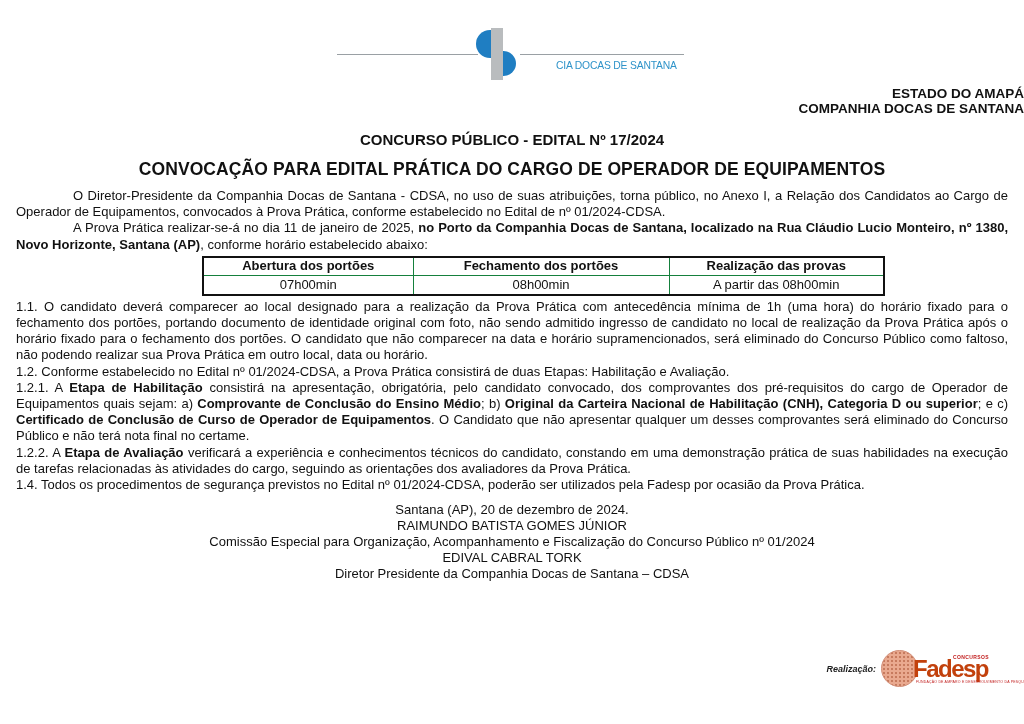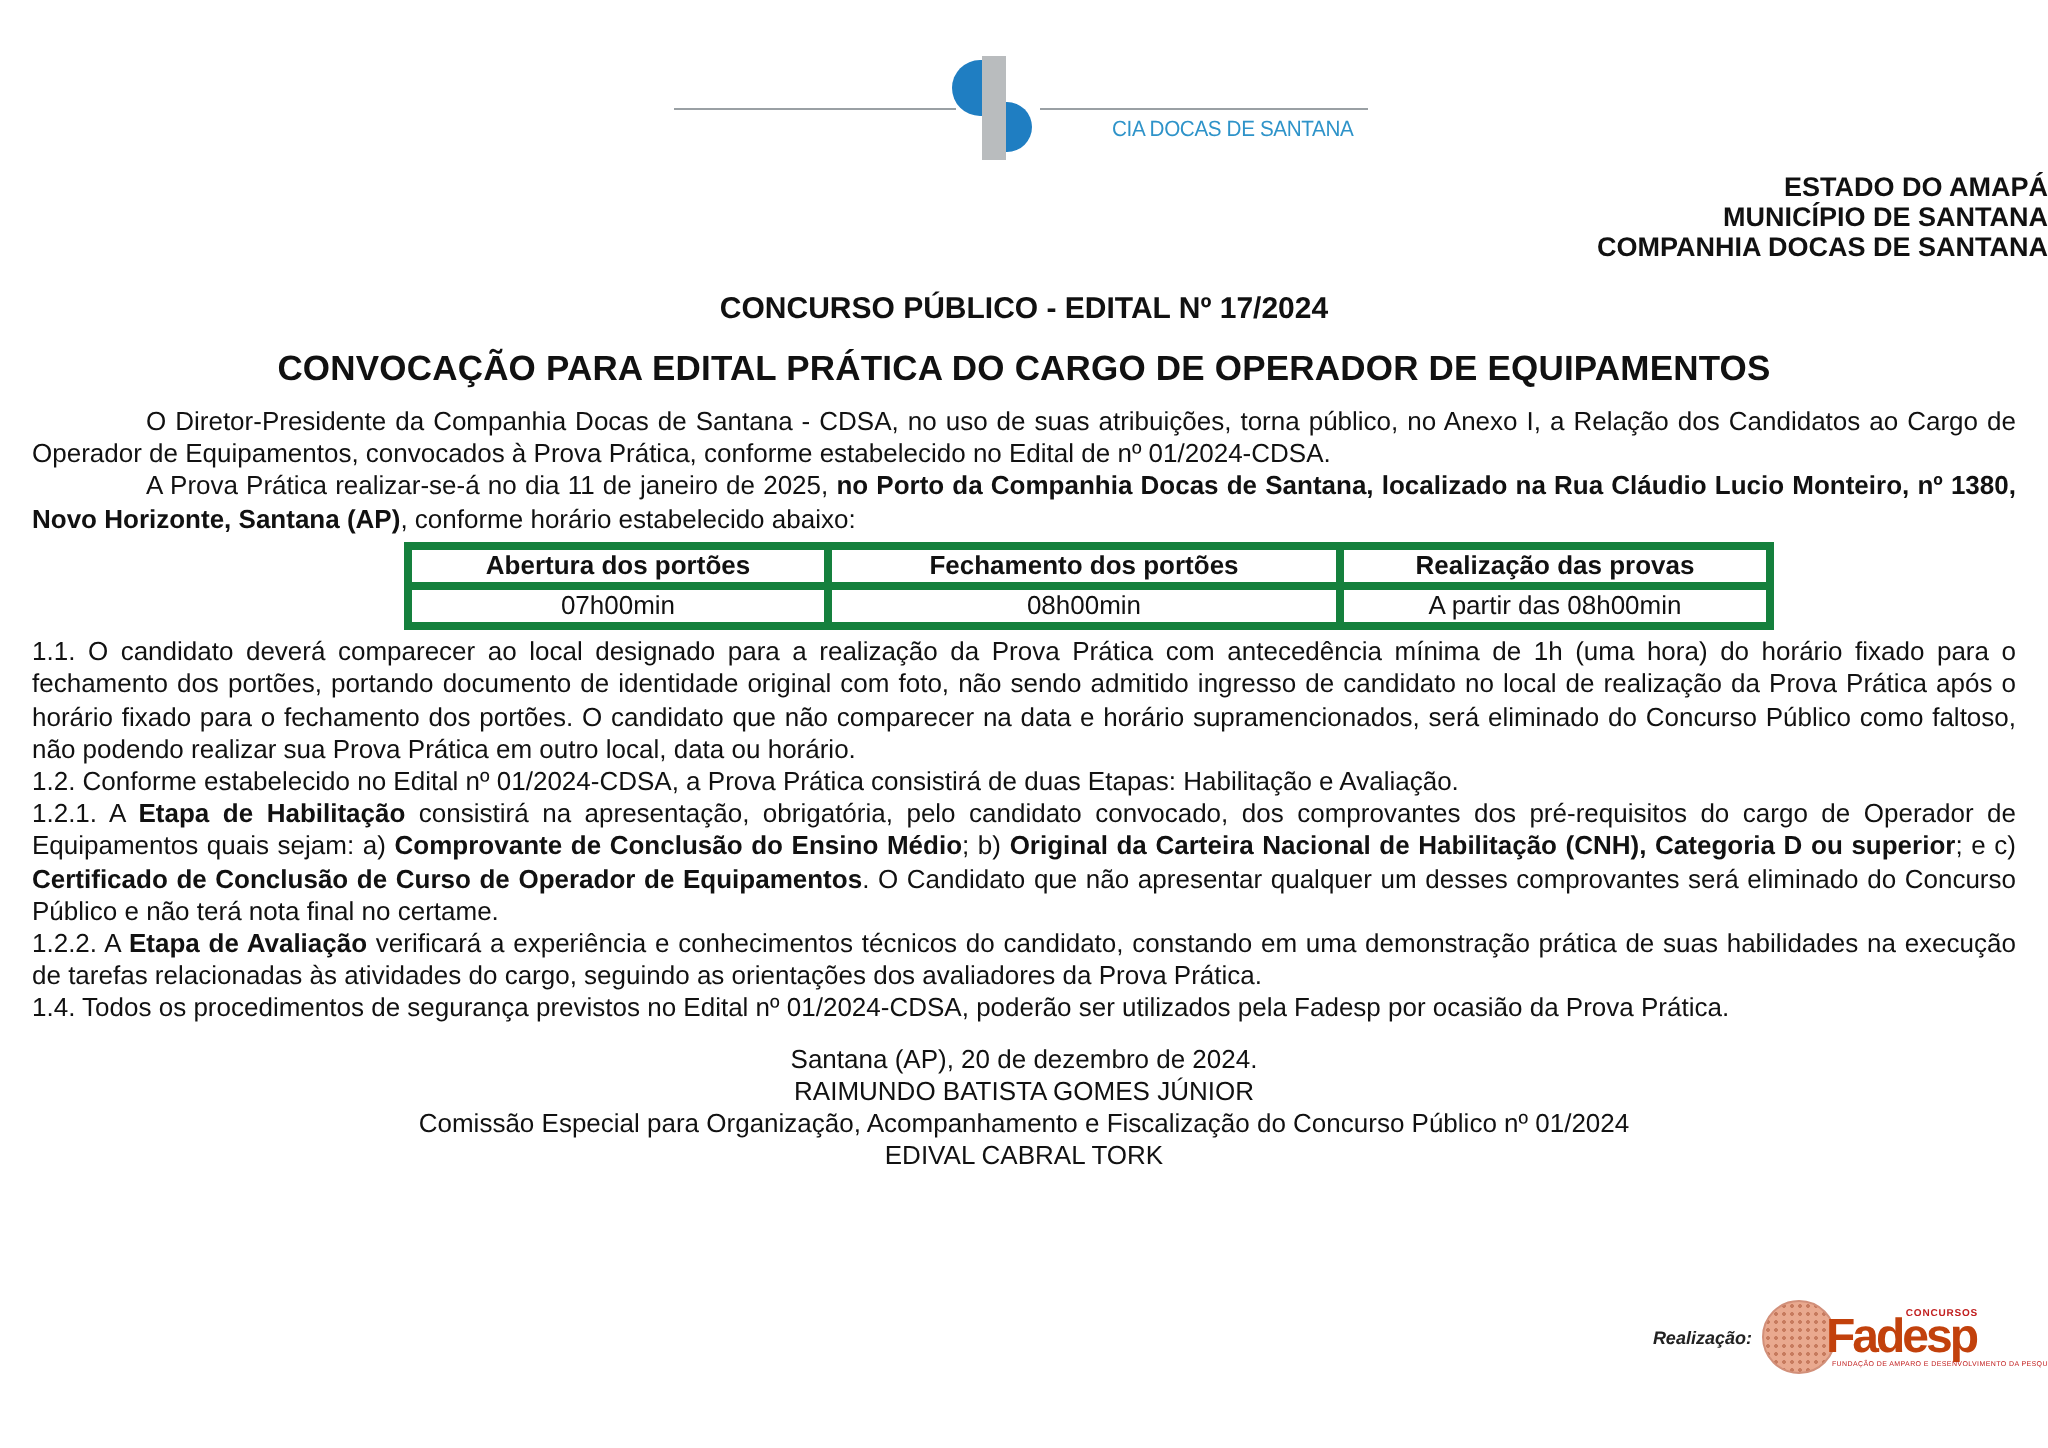--- a/index.html
+++ b/index.html
@@ -34,21 +34,21 @@
 
   
   .content { margin: 8px 16px 0 16px; font-size: 13px; line-height: 16.2px; text-align: justify; }
   .content p { margin: 0; }
   .indent { text-indent: 57px; }
   .b { font-weight: bold; }
 
   
   .hour-table { border-collapse: collapse; margin: 3px 0 3px 186px; border: 2px solid #111; }
   .hour-table th, .hour-table td {
-    border: 4px solid #15803d; text-align: center; vertical-align: middle;
+    border: 1px solid #15803d; text-align: center; vertical-align: middle;
     font-size: 13px; padding: 0 4px; height: 19px;
   }
   .hour-table th { font-weight: bold; }
   .col-1 { width: 210px; } .col-2 { width: 256px; } .col-3 { width: 215px; }
 
   
   .closing { text-align: center; font-size: 13px; line-height: 16px; margin-top: 9px; }
   .closing p { margin: 0; }
   .date-line { margin-bottom: 10px; }
   .sig-role { margin-bottom: 7px; }
@@ -84,21 +84,20 @@
     <div class="logo-line line-left"></div>
     <div class="logo-line line-right"></div>
     <div class="logo-bar"></div>
     <div class="logo-disc disc-left"></div>
     <div class="logo-disc disc-right"></div>
     <div class="logo-company">CIA DOCAS DE SANTANA</div>
   </div>
 
   <div class="org-header">
     <div class="org-line">ESTADO DO AMAPÁ</div>
-    <div class="org-line">MUNICÍPIO DE SANTANA</div>
     <div class="org-line">COMPANHIA DOCAS DE SANTANA</div>
     <div class="edital-line">CONCURSO PÚBLICO - EDITAL Nº 17/2024</div>
     <div class="doc-title">CONVOCAÇÃO PARA EDITAL PRÁTICA DO CARGO DE OPERADOR DE EQUIPAMENTOS</div>
   </div>
 
   <div class="content">
     <p class="indent"><span>O Diretor-Presidente da Companhia Docas de Santana - CDSA, no uso de suas atribuições, torna público, no Anexo I, a Relação dos Candidatos ao Cargo de Operador de Equipamentos, convocados à Prova Prática, conforme estabelecido no Edital de nº 01/2024-CDSA.</span></p>
     <p class="indent"><span>A Prova Prática realizar-se-á no dia 11 de janeiro de 2025, </span><span class="b">no Porto da Companhia Docas de Santana, localizado na Rua Cláudio Lucio Monteiro, nº 1380, Novo Horizonte, Santana (AP)</span><span>, conforme horário estabelecido abaixo:</span></p>
 
     <table class="hour-table">
@@ -123,20 +122,21 @@
     <p><span>1.2.1. A </span><span class="b">Etapa de Habilitação</span><span> consistirá na apresentação, obrigatória, pelo candidato convocado, dos comprovantes dos pré-requisitos do cargo de Operador de Equipamentos quais sejam: a) </span><span class="b">Comprovante de Conclusão do Ensino Médio</span><span>; b) </span><span class="b">Original da Carteira Nacional de Habilitação (CNH), Categoria D ou superior</span><span>; e c) </span><span class="b">Certificado de Conclusão de Curso de Operador de Equipamentos</span><span>. O Candidato que não apresentar qualquer um desses comprovantes será eliminado do Concurso Público e não terá nota final no certame.</span></p>
     <p><span>1.2.2. A </span><span class="b">Etapa de Avaliação</span><span> verificará a experiência e conhecimentos técnicos do candidato, constando em uma demonstração prática de suas habilidades na execução de tarefas relacionadas às atividades do cargo, seguindo as orientações dos avaliadores da Prova Prática.</span></p>
     <p><span>1.4. Todos os procedimentos de segurança previstos no Edital nº 01/2024-CDSA, poderão ser utilizados pela Fadesp por ocasião da Prova Prática.</span></p>
   </div>
 
   <div class="closing">
     <p class="date-line">Santana (AP), 20 de dezembro de 2024.</p>
     <p class="sig-name">RAIMUNDO BATISTA GOMES JÚNIOR</p>
     <p class="sig-role">Comissão Especial para Organização, Acompanhamento e Fiscalização do Concurso Público nº 01/2024</p>
     <p class="sig-name">EDIVAL CABRAL TORK</p>
+    <p class="sig-role">Diretor Presidente da Companhia Docas de Santana – CDSA</p>
   </div>
 
   <div class="realizacao">
     <span class="realizacao-label">Realização:</span>
     <span class="fadesp-seal"></span>
     <span class="fadesp-wordwrap">
       <span class="concursos">CONCURSOS</span>
       <span class="fadesp-word">Fadesp</span>
       <span class="fadesp-sub">FUNDAÇÃO DE AMPARO E DESENVOLVIMENTO DA PESQUISA</span>
     </span>

